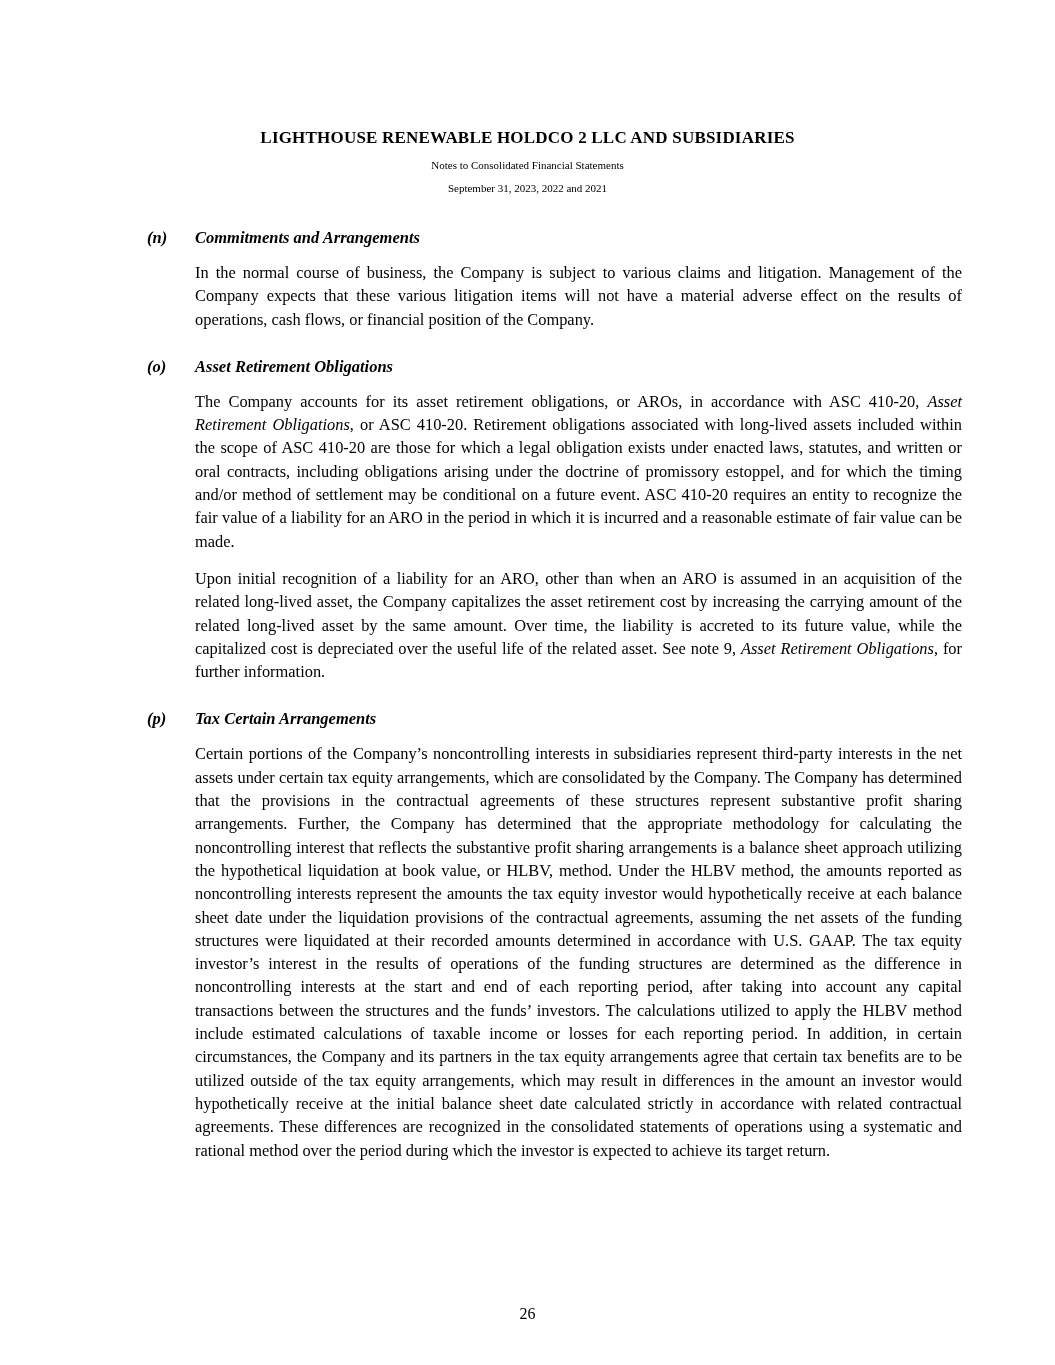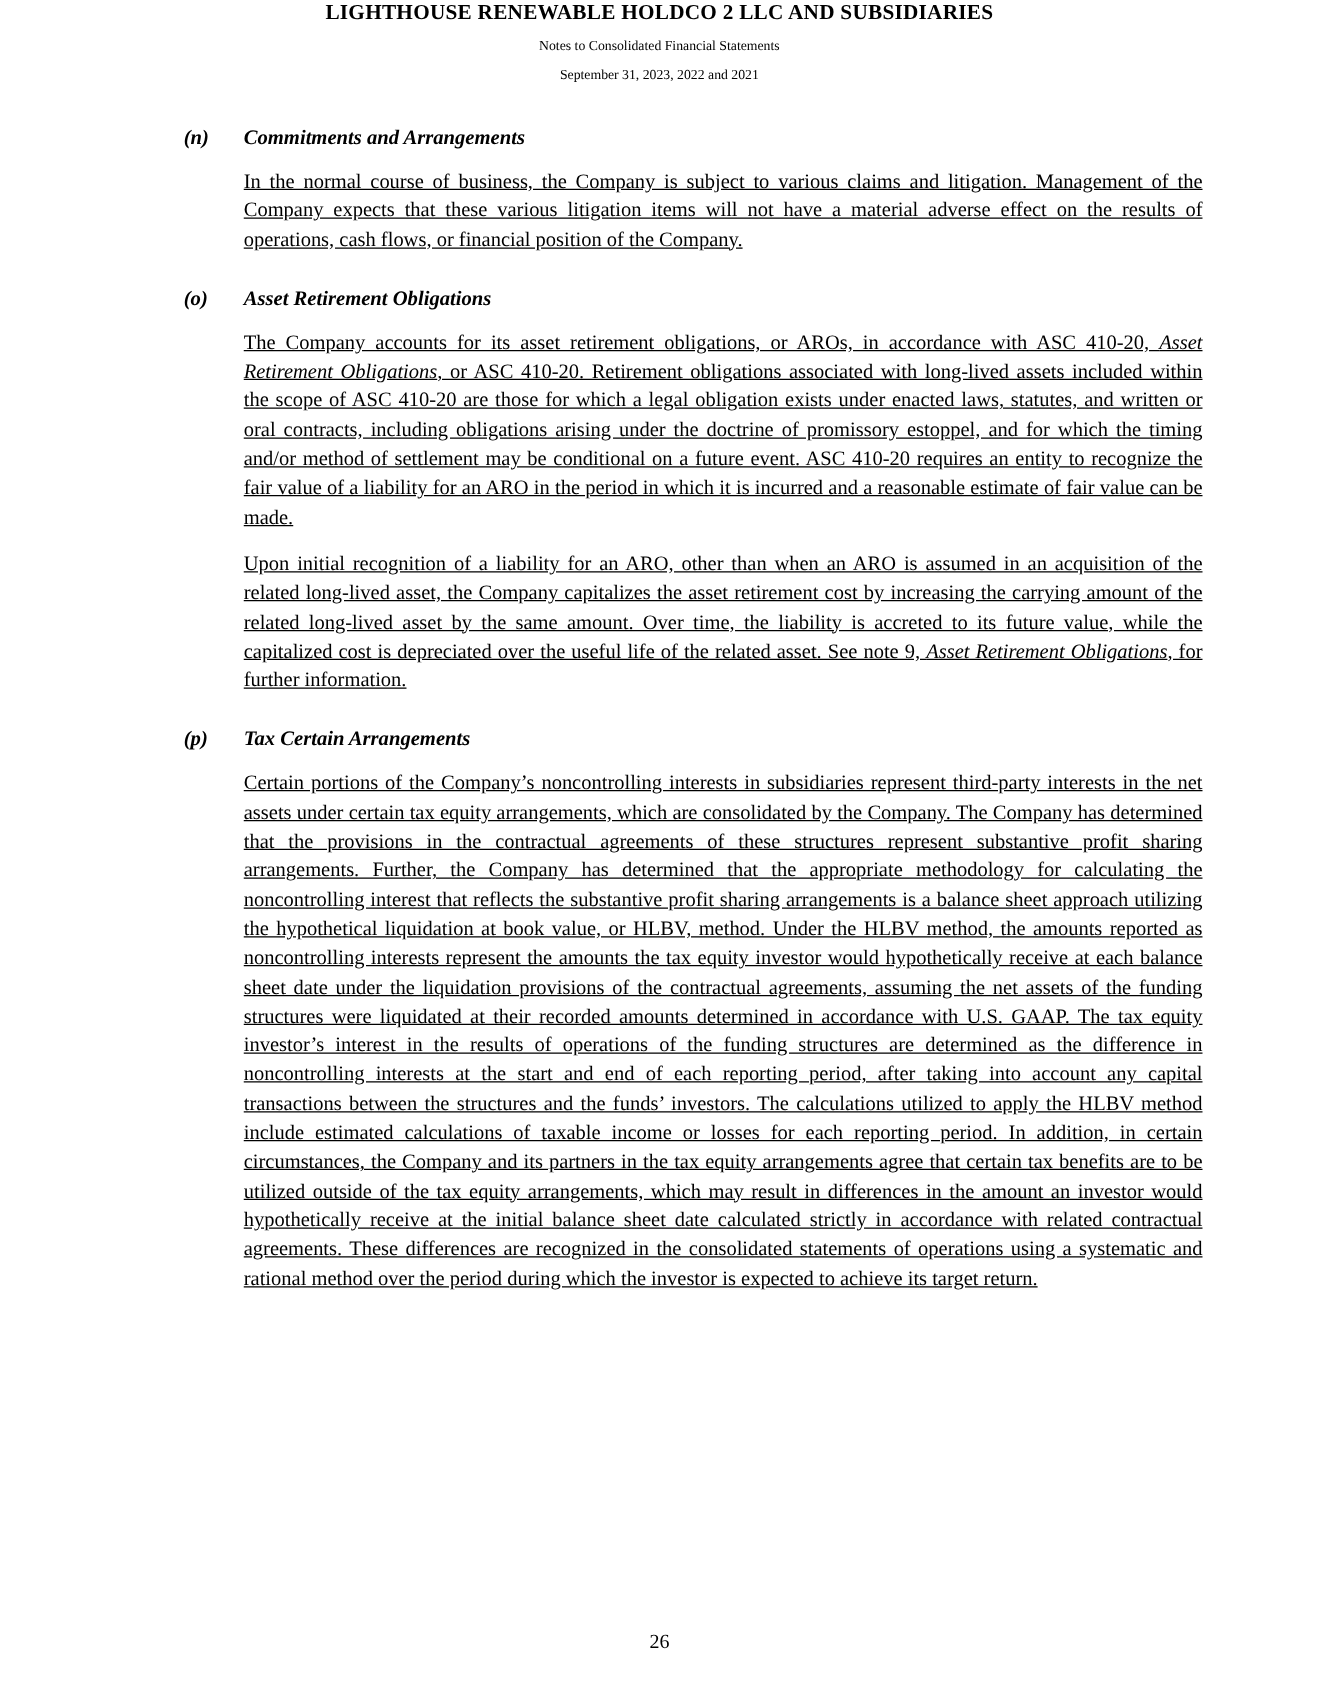--- a/index.html
+++ b/index.html
@@ -6,21 +6,21 @@
   .page {
     position: relative;
     width: 1055px;
     height: 1365px;
     margin: 0 auto;
     background: #ffffff;
     font-family: "Liberation Serif", serif;
     color: #000000;
     overflow: hidden;
   }
-  .doc-header { text-align: center; }
+  .doc-header { text-align: center; padding-top: 128px; }
   .doc-title {
     font-weight: bold;
     font-size: 17px;
     letter-spacing: 0.2px;
   }
   .doc-subtitle { font-size: 11px; margin-top: 11px; }
   .doc-body { margin-top: 32px; }
   .sec-head {
     display: flex;
     margin: 24px 93px 12px 147px;
@@ -29,21 +29,20 @@
     font-size: 16.5px;
     line-height: 23px;
   }
   .sec-label { width: 48px; flex: 0 0 48px; }
   .sec-title { flex: 1; }
   .body-par {
     margin: 0 93px 14px 195px;
     text-align: justify;
     font-size: 16.4px;
     line-height: 23.3px;
-    text-decoration: underline;
   }
   .body-par.last { margin-bottom: 0; }
   .it { font-style: italic; }
   .page-footer {
     position: absolute;
     left: 0; right: 0;
     bottom: 42px;
     text-align: center;
     font-size: 16px;
   }

